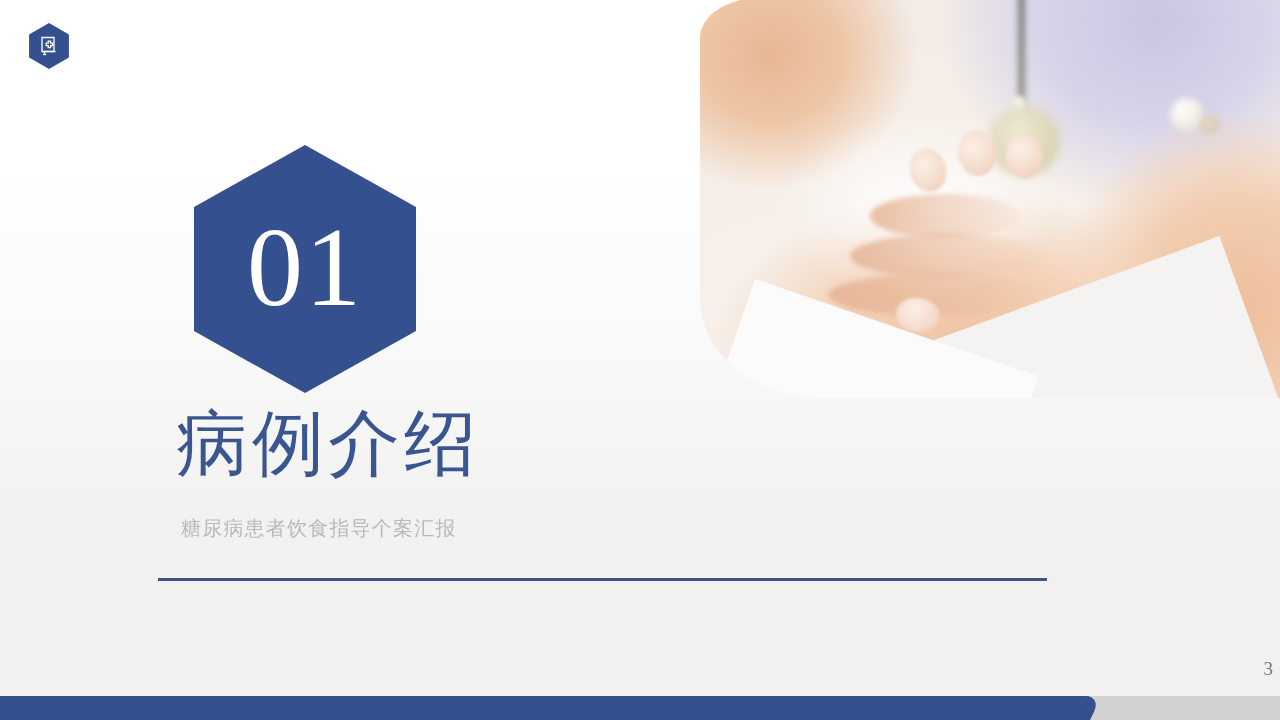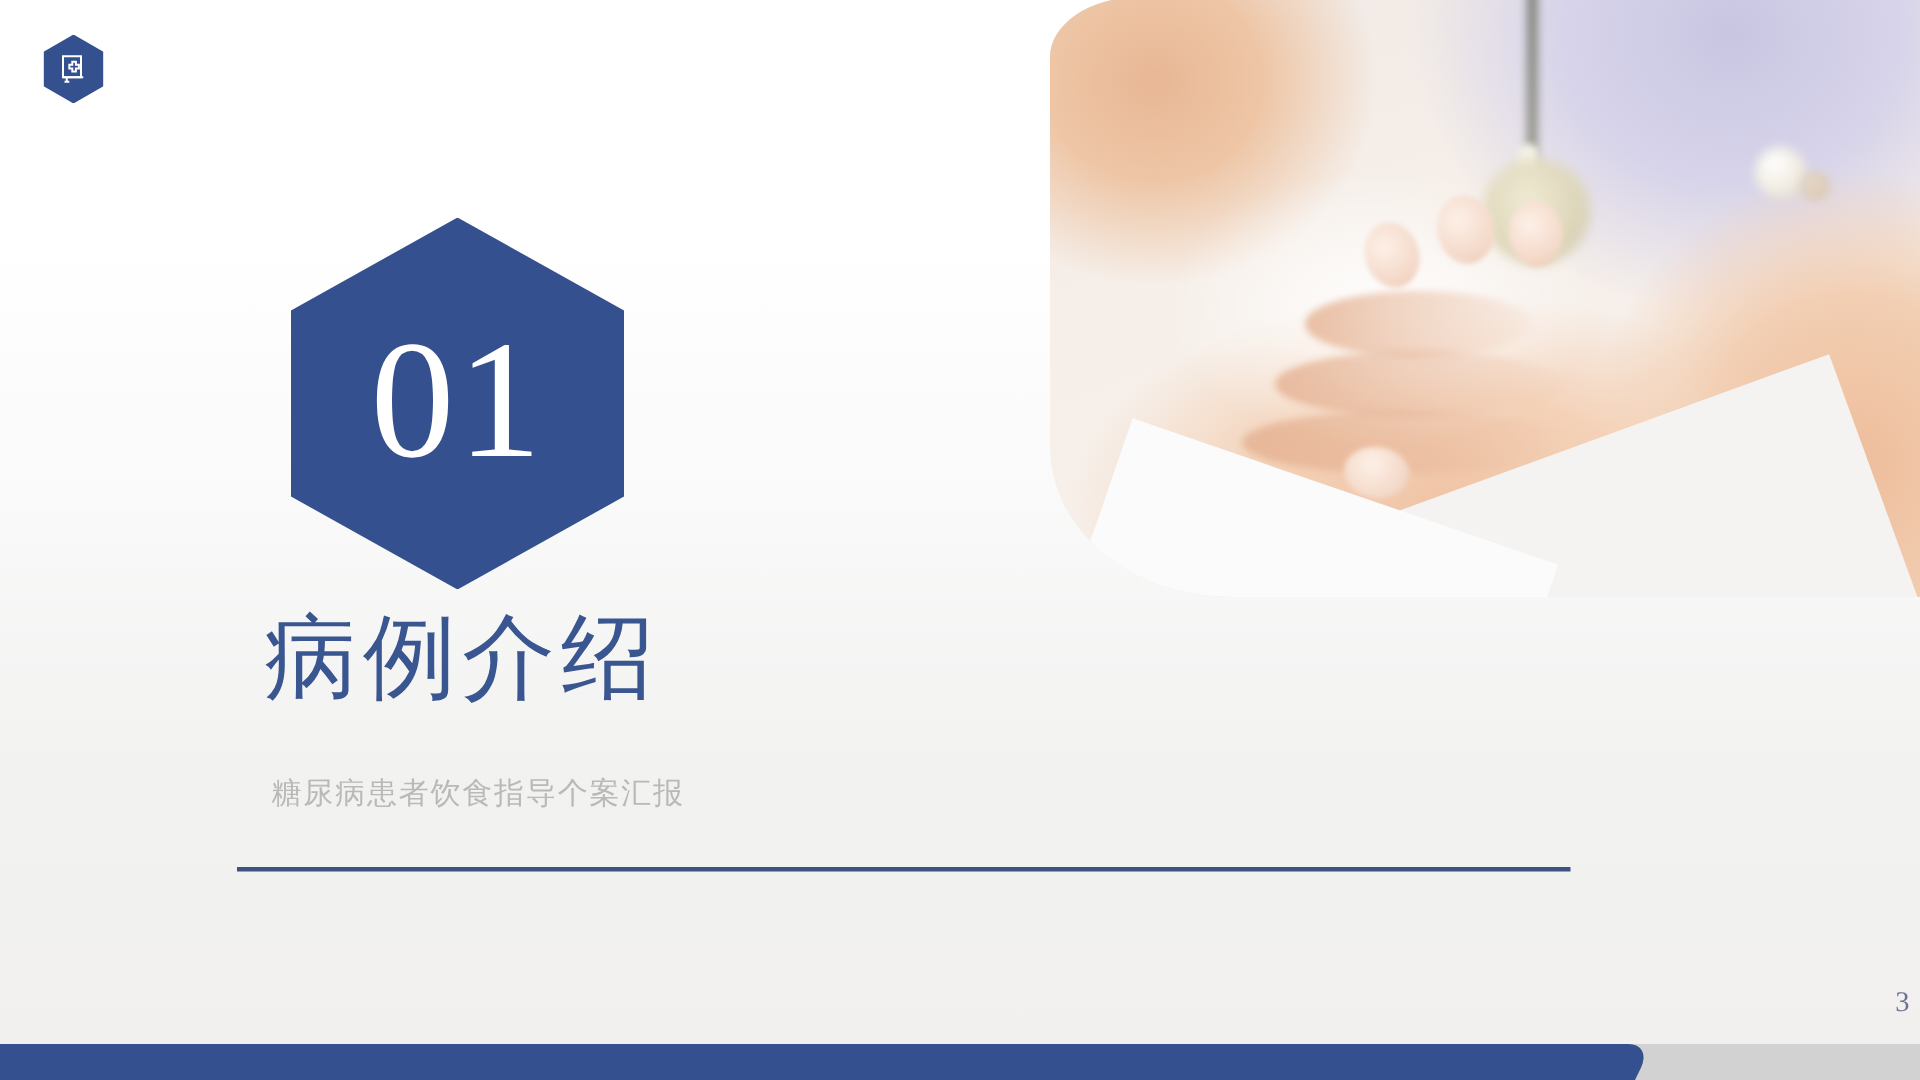--- a/index.html
+++ b/index.html
@@ -193,21 +193,21 @@
     line-height: 1;
     padding-bottom: 4px;
     box-sizing: border-box;
   }
 
   
   .section-title {
     position: absolute;
     left: 176px;
     top: 408px;
-    font-size: 62px;
+    font-size: 72px;
     line-height: 1;
     color: #3a5691;
     letter-spacing: 4px;
     white-space: nowrap;
   }
   .section-sub {
     position: absolute;
     left: 181px;
     top: 515px;
     font-size: 20px;

